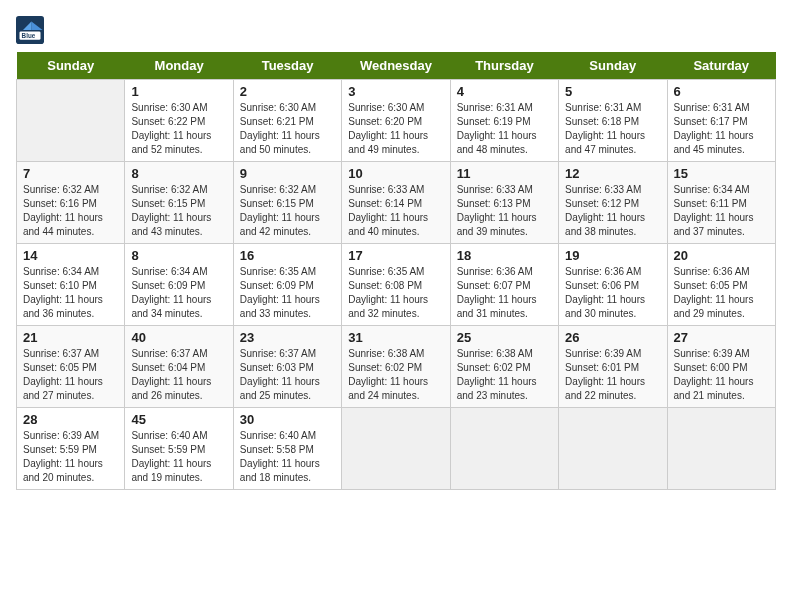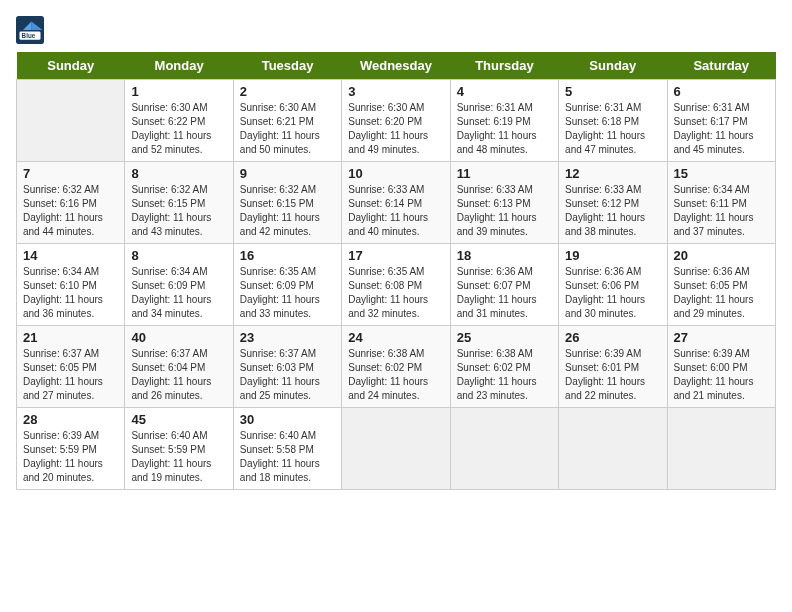--- a/index.html
+++ b/index.html
@@ -218,21 +218,21 @@
         </td>
         <td>
           <span class="day-number">40</span>
           <div class="day-info">Sunrise: 6:37 AM<br>Sunset: 6:04 PM<br>Daylight: 11 hours<br>and 26 minutes.</div>
         </td>
         <td>
           <span class="day-number">23</span>
           <div class="day-info">Sunrise: 6:37 AM<br>Sunset: 6:03 PM<br>Daylight: 11 hours<br>and 25 minutes.</div>
         </td>
         <td>
-          <span class="day-number">24</span>
+          <span class="day-number">31</span>
           <div class="day-info">Sunrise: 6:38 AM<br>Sunset: 6:02 PM<br>Daylight: 11 hours<br>and 24 minutes.</div>
         </td>
         <td>
           <span class="day-number">25</span>
           <div class="day-info">Sunrise: 6:38 AM<br>Sunset: 6:02 PM<br>Daylight: 11 hours<br>and 23 minutes.</div>
         </td>
         <td>
           <span class="day-number">26</span>
           <div class="day-info">Sunrise: 6:39 AM<br>Sunset: 6:01 PM<br>Daylight: 11 hours<br>and 22 minutes.</div>
         </td>

